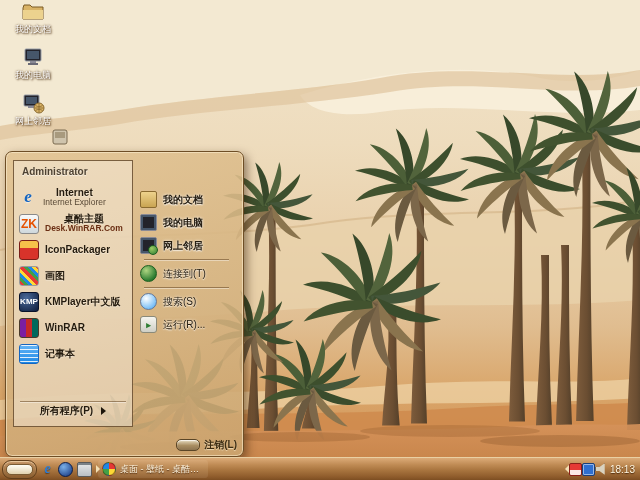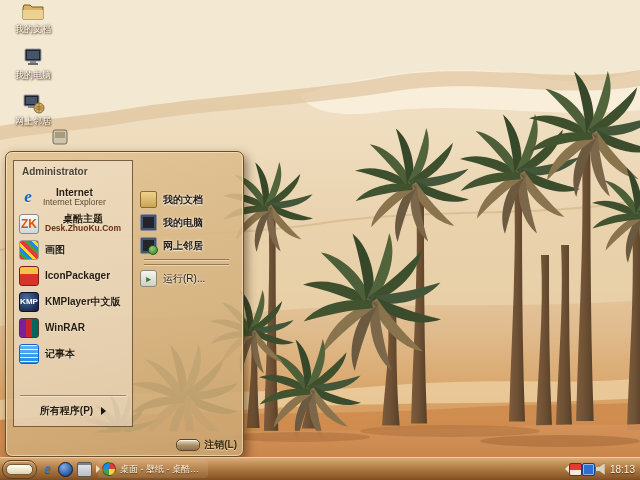--- a/index.html
+++ b/index.html
@@ -21,21 +21,21 @@
     border:1px solid rgba(92,64,32,.8);background:rgba(253,249,240,.42);
     display:flex;flex-direction:column;}
   .uname{padding:5px 8px 7px;font-size:10px;font-weight:600;color:#4e4232;
     text-shadow:0 1px 1px rgba(255,255,255,.7);}
   .mrow{display:flex;align-items:center;gap:6px;padding:3px 5px;min-height:20px;}
   .mtxt{line-height:1.1;}
   .mt{font-size:10px;font-weight:bold;color:#241b0e;text-shadow:0 1px 1px rgba(255,255,255,.45);text-align:center;}
   .ms{font-size:8.5px;color:#594936;}
   .spacer{flex:1;}
   .msep{height:1px;background:rgba(100,70,35,.55);box-shadow:0 1px 0 rgba(255,255,255,.4);margin:2px 6px;}
-  .allprog{display:flex;align-items:center;justify-content:center;gap:8px;padding:6px 4px 8px;}
+  .allprog{display:flex;align-items:center;justify-content:center;gap:8px;padding:0 4px 8px;}
   .allprog .mt{font-size:10px;}
   .tri-r{width:0;height:0;border-left:5px solid #1d150a;border-top:4px solid transparent;border-bottom:4px solid transparent;}
   .rightcol{position:absolute;left:132px;right:8px;top:36px;bottom:29px;display:flex;flex-direction:column;}
   .rrow{display:flex;align-items:center;gap:6px;padding:2px 2px;min-height:19px;}
   .rt{font-size:10px;color:#221a0e;text-shadow:0 0 3px rgba(255,255,255,.9),0 1px 1px rgba(255,255,255,.7);}
   .rt.b{font-weight:bold;}
   .footer{position:absolute;right:6px;bottom:4px;display:flex;align-items:center;gap:12px;margin-top:24px;}
   .fbtn{display:flex;align-items:center;gap:4px;}
   .capsule{width:22px;height:10px;border-radius:5px;border:1px solid #5a4526;
     background:linear-gradient(180deg,#e7dcc0,#a98e63 55%,#8d7450);
@@ -238,30 +238,30 @@
         <span class="ic ic18 ic-ie">e</span>
         <span class="mtxt">
             <div class="mt">Internet</div>
           <div class="ms">Internet Explorer</div>
           </span>
       </div>
       <div class="mrow">
         <span class="ic ic18 ic-zhuoku">ZK</span>
         <span class="mtxt">
             <div class="mt">桌酷主题</div>
-          <div class="ms" style="font-weight:bold;color:#6b2f14;">Desk.ZhuoKu.Com</div>
+          <div class="ms" style="font-weight:bold;color:#6b2f14;">Desk.WinRAR.Com</div>
           </span>
+      </div>
+      <div class="mrow">
+        <span class="ic ic18 ic-iconpackager"></span>
+        <span class="mt">IconPackager</span>
       </div>
       <div class="mrow">
         <span class="ic ic18 ic-paint"></span>
         <span class="mt">画图</span>
-      </div>
-      <div class="mrow">
-        <span class="ic ic18 ic-iconpackager"></span>
-        <span class="mt">IconPackager</span>
       </div>
       <div class="mrow">
         <span class="ic ic18 ic-kmplayer">KMP</span>
         <span class="mt">KMPlayer中文版</span>
       </div>
       <div class="mrow">
         <span class="ic ic18 ic-winrar"></span>
         <span class="mt">WinRAR</span>
       </div>
       <div class="mrow">
@@ -284,21 +284,29 @@
       </div>
       <div class="rrow">
         <span class="ic ic16 ic-monitor"></span>
         <span class="rt b">我的电脑</span>
       </div>
       <div class="rrow">
         <span class="ic ic16 ic-netpc"></span>
         <span class="rt b">网上邻居</span>
       </div>
       <div class="msep"></div>
+      <div class="rrow">
+        <span class="ic ic16 ic-globe"></span>
+        <span class="rt">连接到(T)</span>
+      </div>
       <div class="msep"></div>
+      <div class="rrow">
+        <span class="ic ic16 ic-search"></span>
+        <span class="rt">搜索(S)</span>
+      </div>
       <div class="rrow">
         <span class="ic ic16 ic-run">▸</span>
         <span class="rt">运行(R)...</span>
       </div>
     </div>
 
     <div class="footer">
       <div class="fbtn">
         <span class="capsule"></span>
         <span class="flabel">注销(L)</span>

